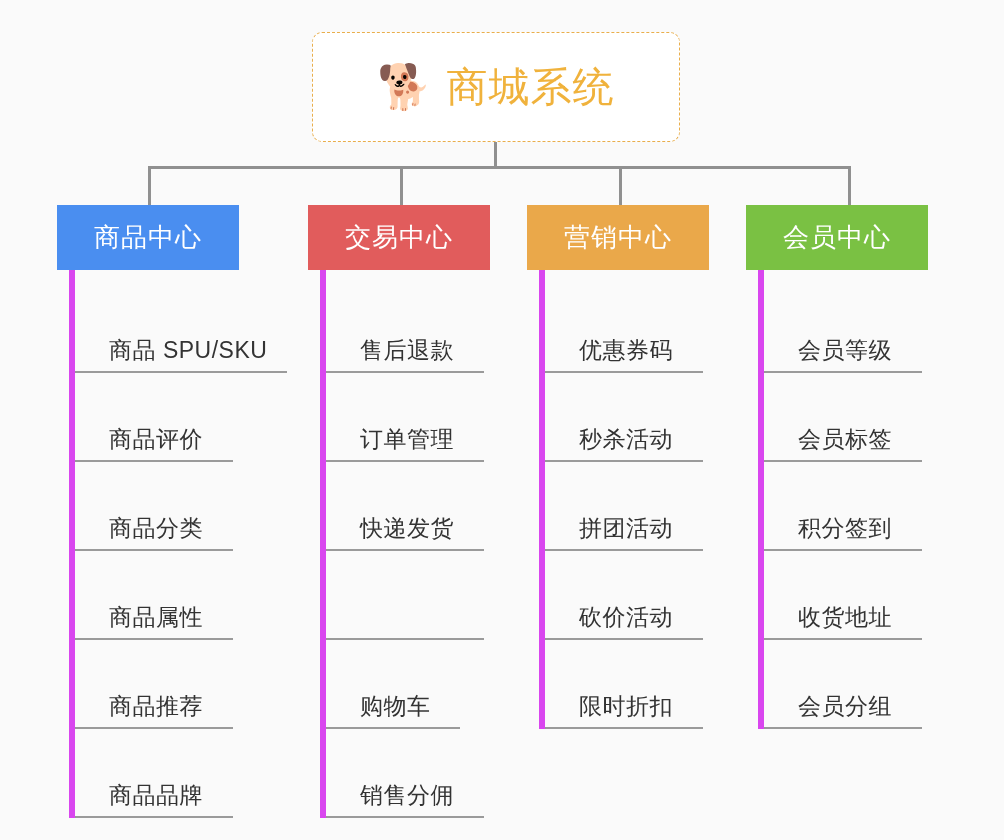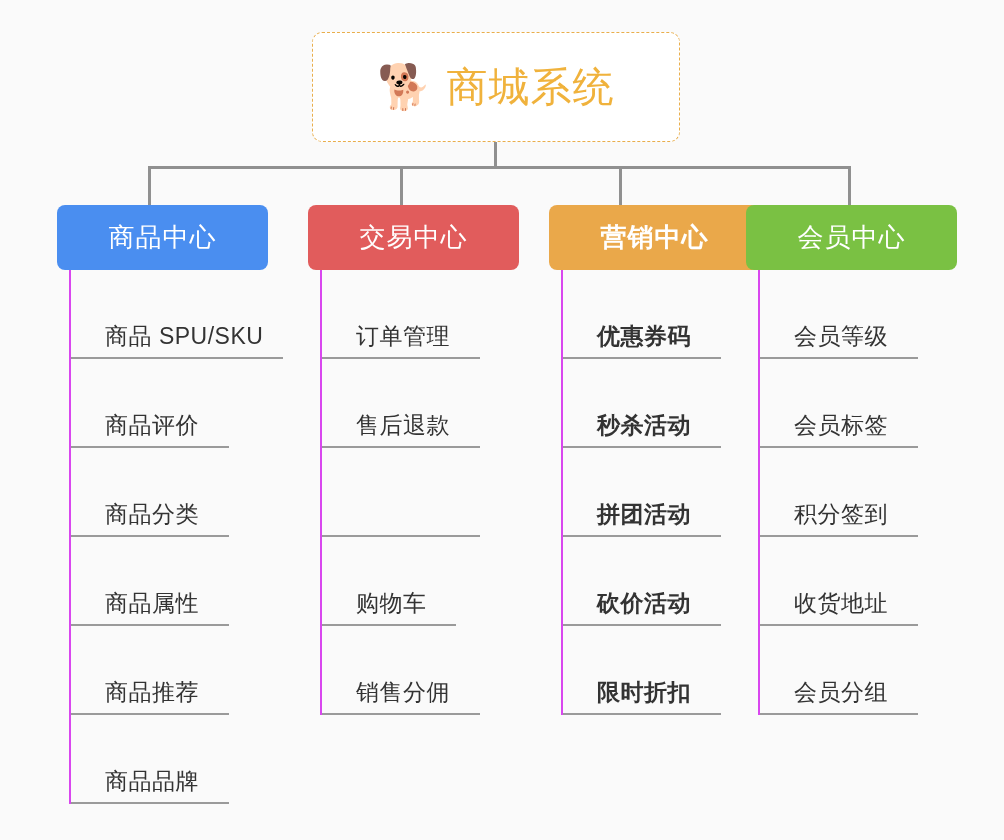--- a/index.html
+++ b/index.html
@@ -69,41 +69,42 @@
     width: 3px;
     height: 39px;
   }
 
   
   .column {
     position: absolute;
     top: 205px;
   }
   .cat-header {
-    width: 211px;
+    width: 182px;
     height: 65px;
-    border-radius: 8px;
+    border-radius: 0;
     display: flex;
     align-items: center;
     justify-content: center;
     box-sizing: border-box;
   }
   .cat-header-label {
     color: #ffffff;
     font-size: 26px;
     letter-spacing: 1px;
     white-space: nowrap;
   }
 
   
   .leaf-list {
     position: relative;
     margin-left: 12px;
     padding-left: 0;
-    border-left: 2px solid #d946ef;
+    border-left: 6px solid #d946ef;
+    padding-top: 14px;
   }
   .leaf-item {
     position: relative;
     height: 89px;
     box-sizing: border-box;
     display: flex;
     align-items: flex-end;
   }
   .leaf-underline {
     position: absolute;
@@ -173,41 +174,45 @@
             <div class="leaf-underline" style="width: 158px;"></div>
           </div>
         </div>
       </div>
       <div class="column" style="left: 308px;">
         <div class="cat-header" style="background: rgb(225, 92, 92);">
           <span class="cat-header-label">交易中心</span>
         </div>
         <div class="leaf-list">
           <div class="leaf-item">
+            <span class="leaf-label">售后退款</span>
+            <div class="leaf-underline" style="width: 158px;"></div>
+          </div>
+          <div class="leaf-item">
             <span class="leaf-label">订单管理</span>
             <div class="leaf-underline" style="width: 158px;"></div>
           </div>
           <div class="leaf-item">
-            <span class="leaf-label">售后退款</span>
+            <span class="leaf-label">快递发货</span>
             <div class="leaf-underline" style="width: 158px;"></div>
           </div>
           <div class="leaf-item">
             <div class="leaf-underline" style="width: 158px;"></div>
           </div>
           <div class="leaf-item">
             <span class="leaf-label">购物车</span>
             <div class="leaf-underline" style="width: 134px;"></div>
           </div>
           <div class="leaf-item">
             <span class="leaf-label">销售分佣</span>
             <div class="leaf-underline" style="width: 158px;"></div>
           </div>
         </div>
       </div>
-      <div class="column" style="left: 549px; font-weight: bold;">
+      <div class="column" style="left: 527px;">
         <div class="cat-header" style="background: rgb(234, 168, 74);">
           <span class="cat-header-label">营销中心</span>
         </div>
         <div class="leaf-list">
           <div class="leaf-item">
             <span class="leaf-label">优惠券码</span>
             <div class="leaf-underline" style="width: 158px;"></div>
           </div>
           <div class="leaf-item">
             <span class="leaf-label">秒杀活动</span>

